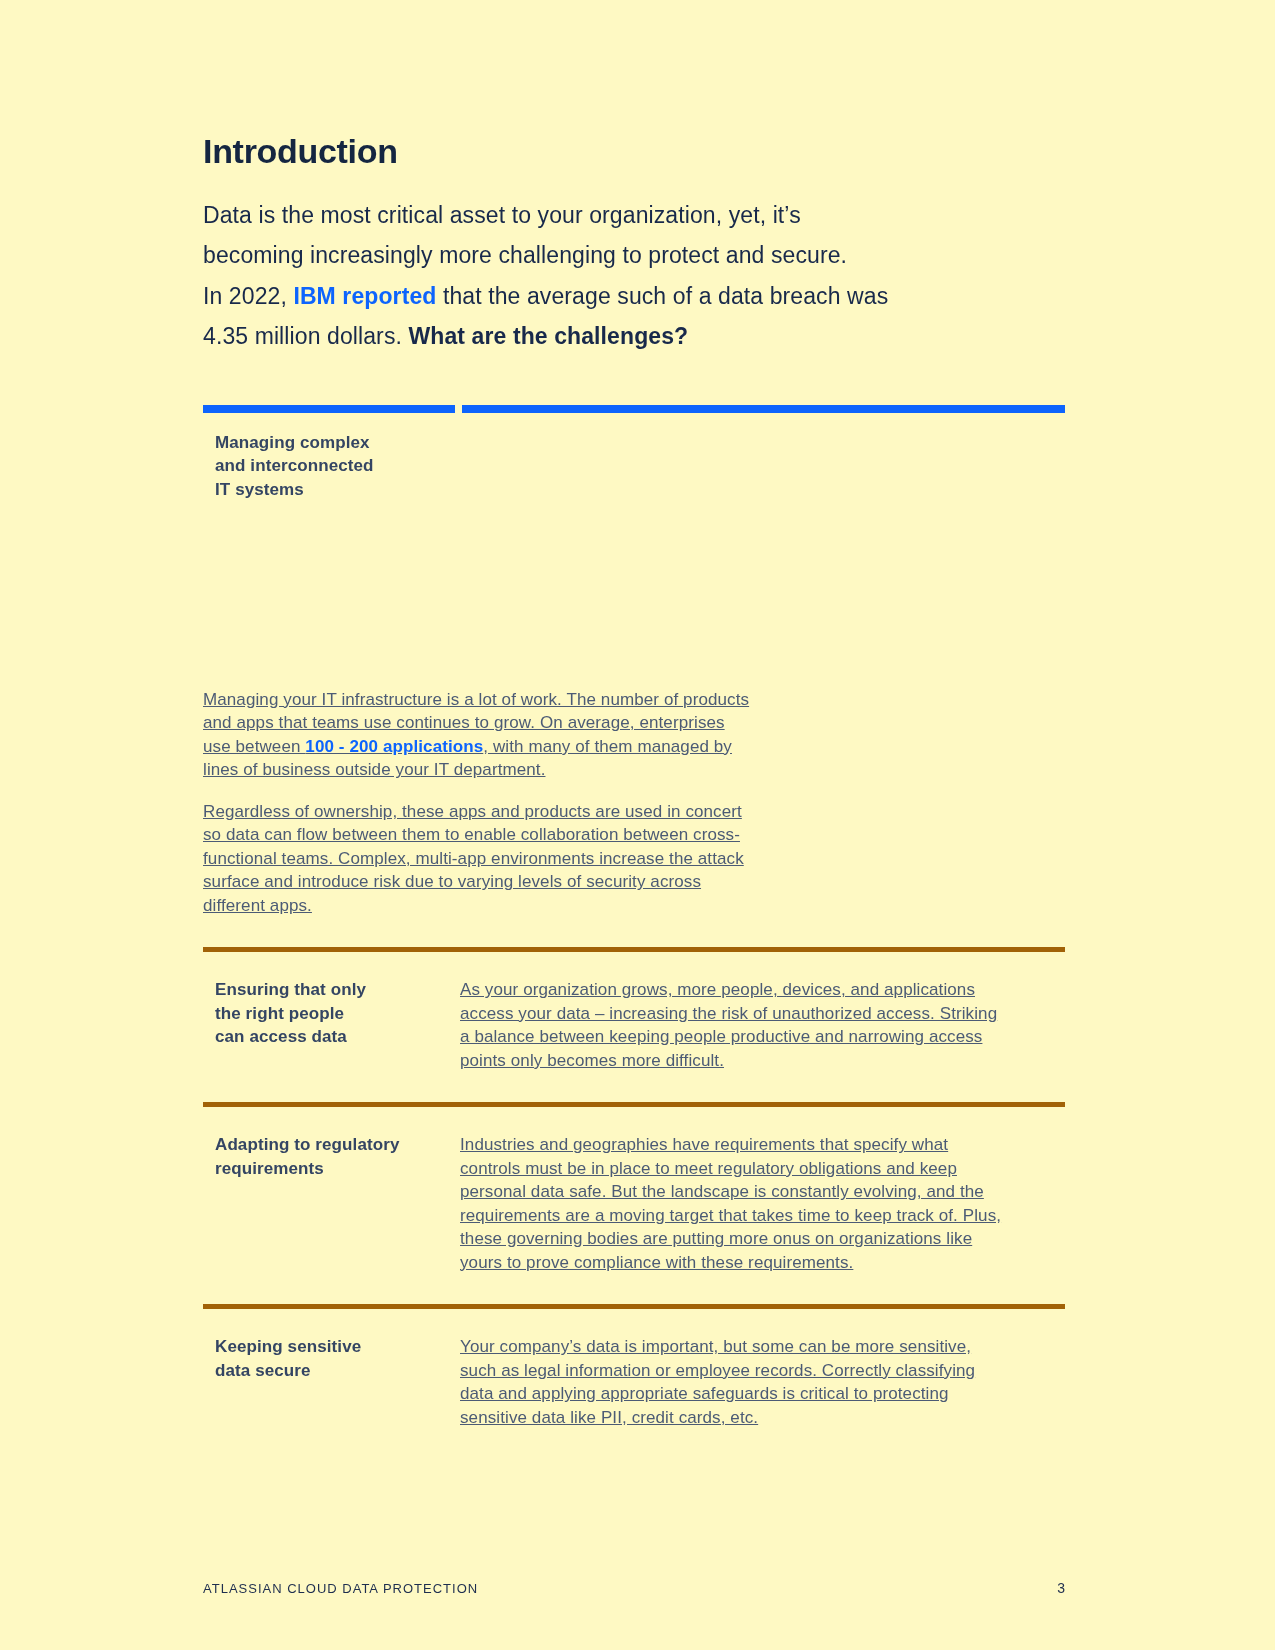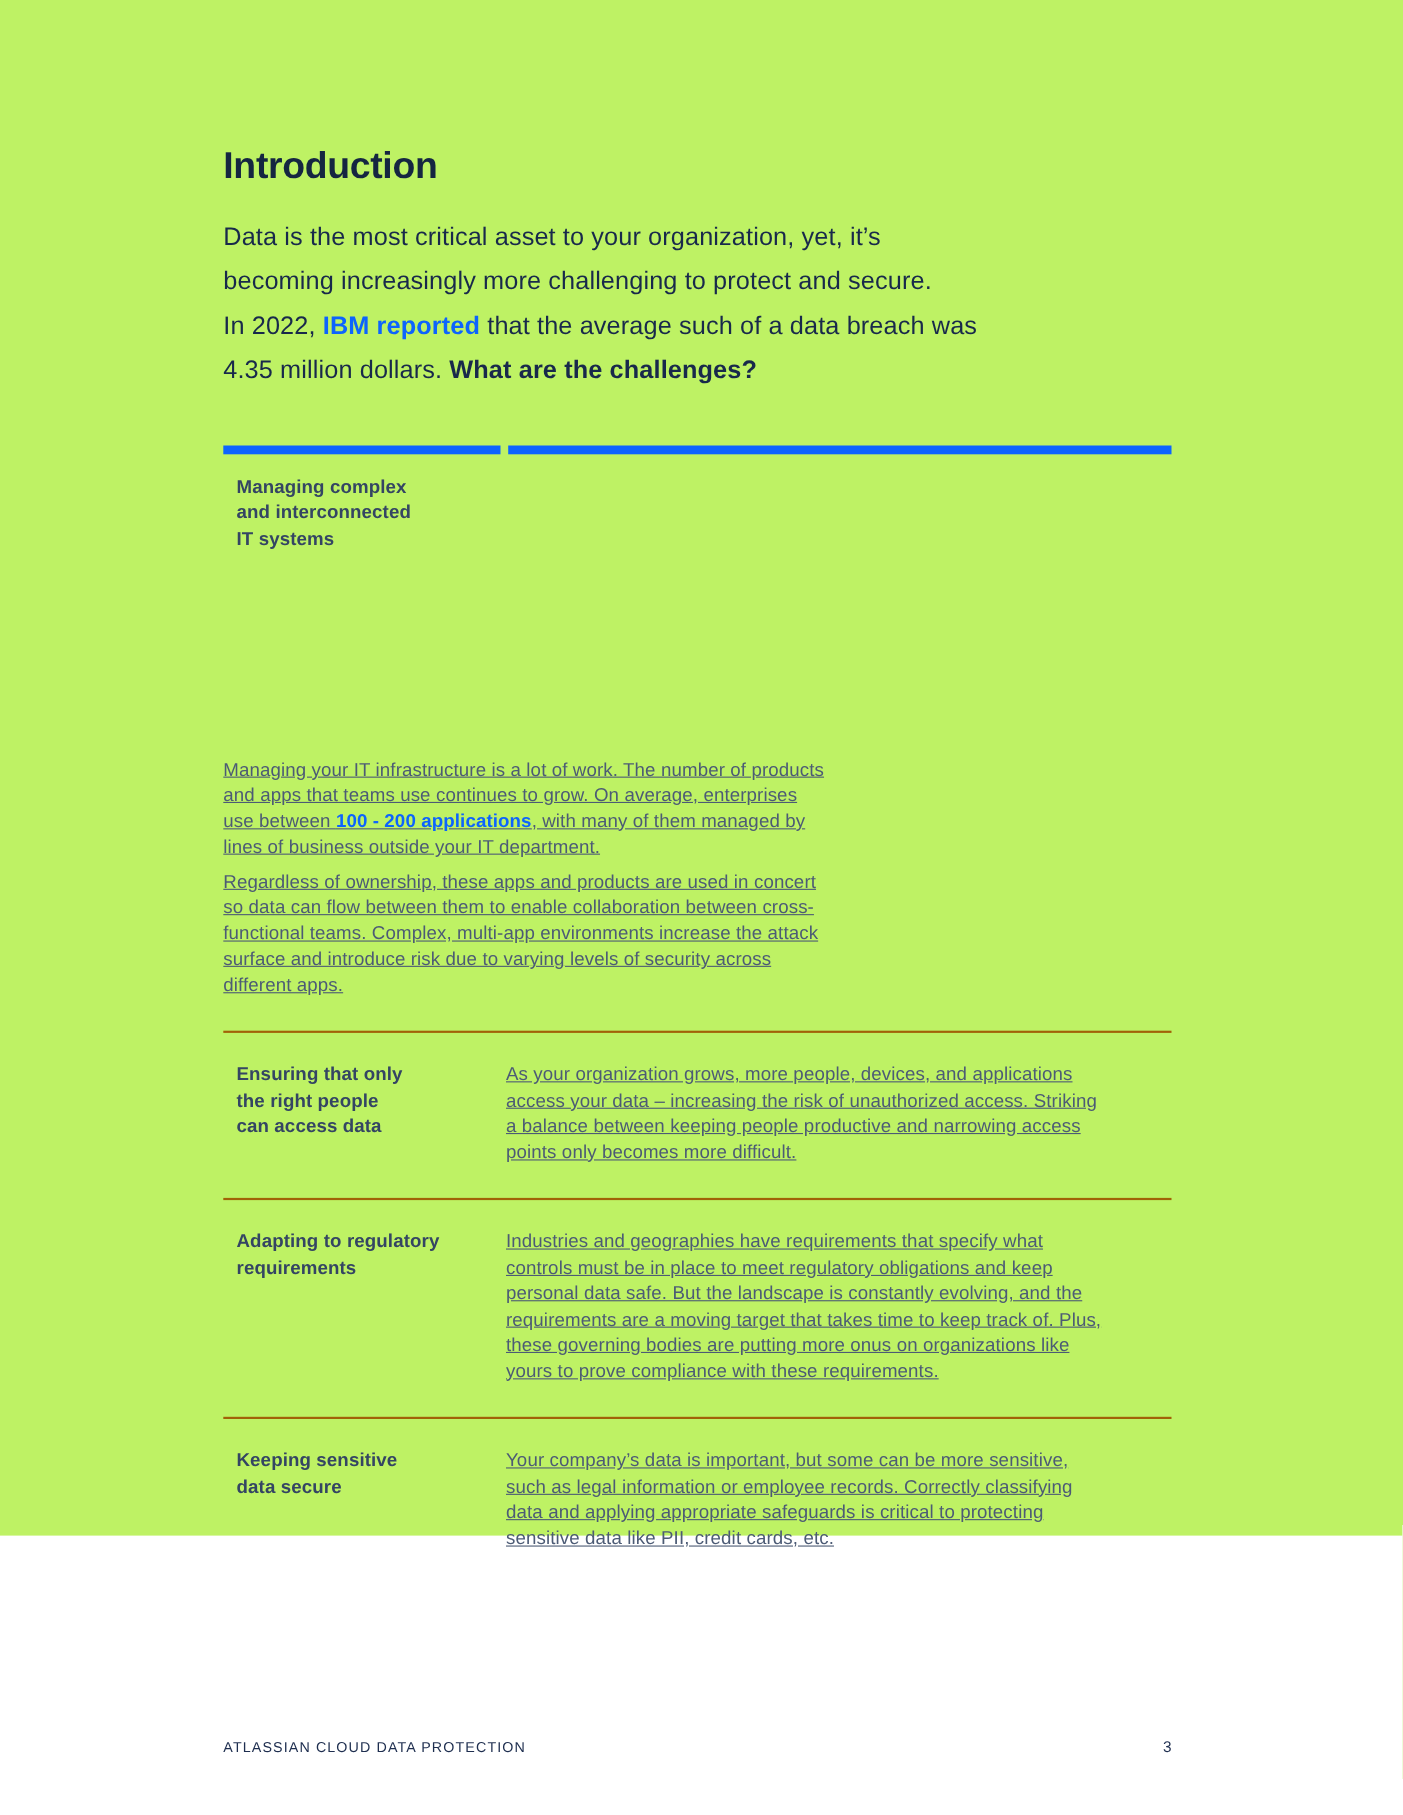--- a/index.html
+++ b/index.html
@@ -7,22 +7,22 @@
     padding: 0;
     background: #ffffff;
     width: 1275px;
     height: 1650px;
     overflow: hidden;
     font-family: "Liberation Sans", sans-serif;
   }
   .page {
     position: relative;
     width: 1275px;
-    height: 1396px;
-    background: #bef264;
+    height: 1650px;
+    background: #fef9c3;
   }
   .content {
     position: absolute;
     left: 203px;
     top: 0;
     width: 862px;
   }
   .page-title {
     margin-top: 130px;
     font-size: 34px;
@@ -60,21 +60,21 @@
   }
   .accent-bar .bar-right {
     flex: 1;
     background: var(--accent, #0d64fd);
   }
   .t-rows { }
   .t-row {
     display: flex;
     padding: 26px 0 30px 0;
   }
-  .t-row + .t-row { border-top: 2px solid #a16207; }
+  .t-row + .t-row { border-top: 5px solid #a16207; }
   .t-row:first-child { padding-top: 18px; flex-direction: column; }
   .row-heading {
     width: 245px;
     padding-left: 12px;
     box-sizing: border-box;
     flex: 0 0 257px;
     font-size: 17px;
     line-height: 23.5px;
     font-weight: 700;
     color: #344563;
@@ -82,21 +82,21 @@
     letter-spacing: 0.1px;
   }
   .row-body {
     width: 548px;
     font-size: 17px;
     line-height: 23.5px;
     color: #4c5b75;
     letter-spacing: 0.1px;
     text-decoration: underline;
   }
-  .row-para + .row-para { margin-top: 8px; }
+  .row-para + .row-para { margin-top: 18px; }
   .footer {
     position: absolute;
     left: 203px;
     top: 1580px;
     width: 862px;
     display: flex;
     justify-content: space-between;
     align-items: baseline;
     font-size: 13px;
     letter-spacing: 1px;

